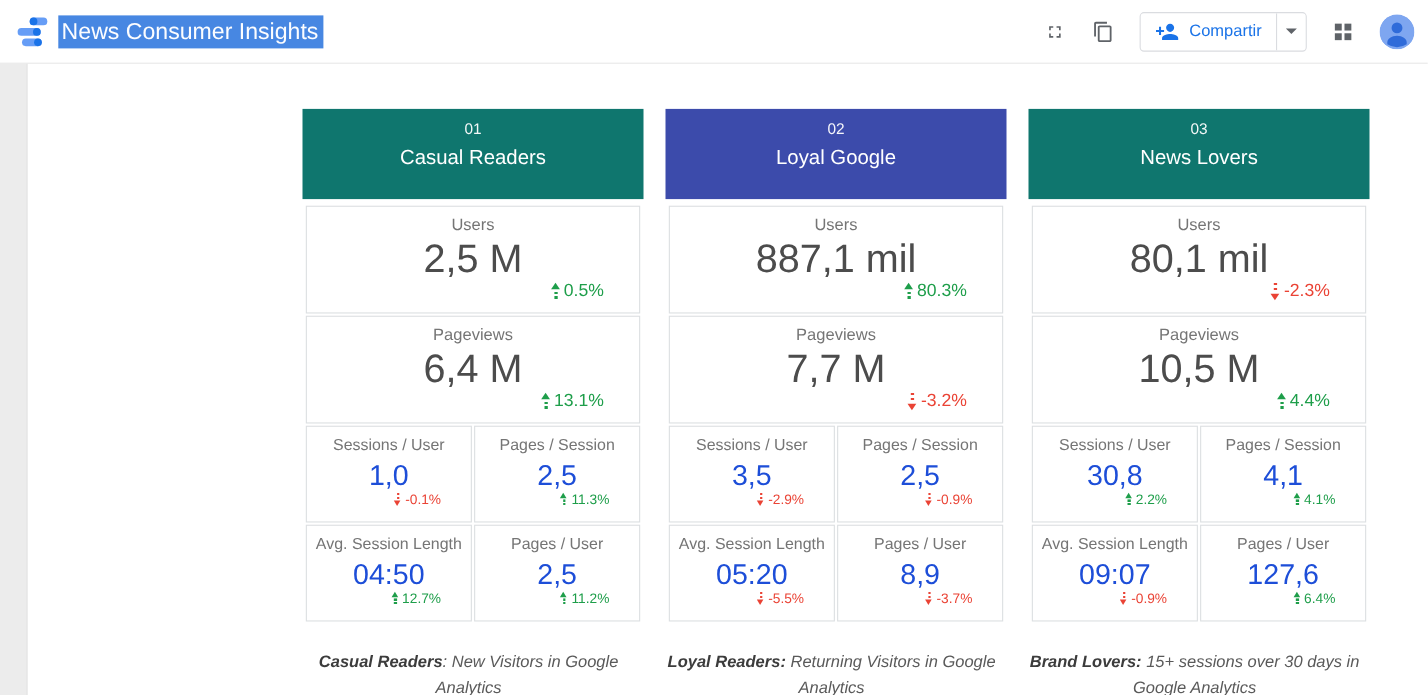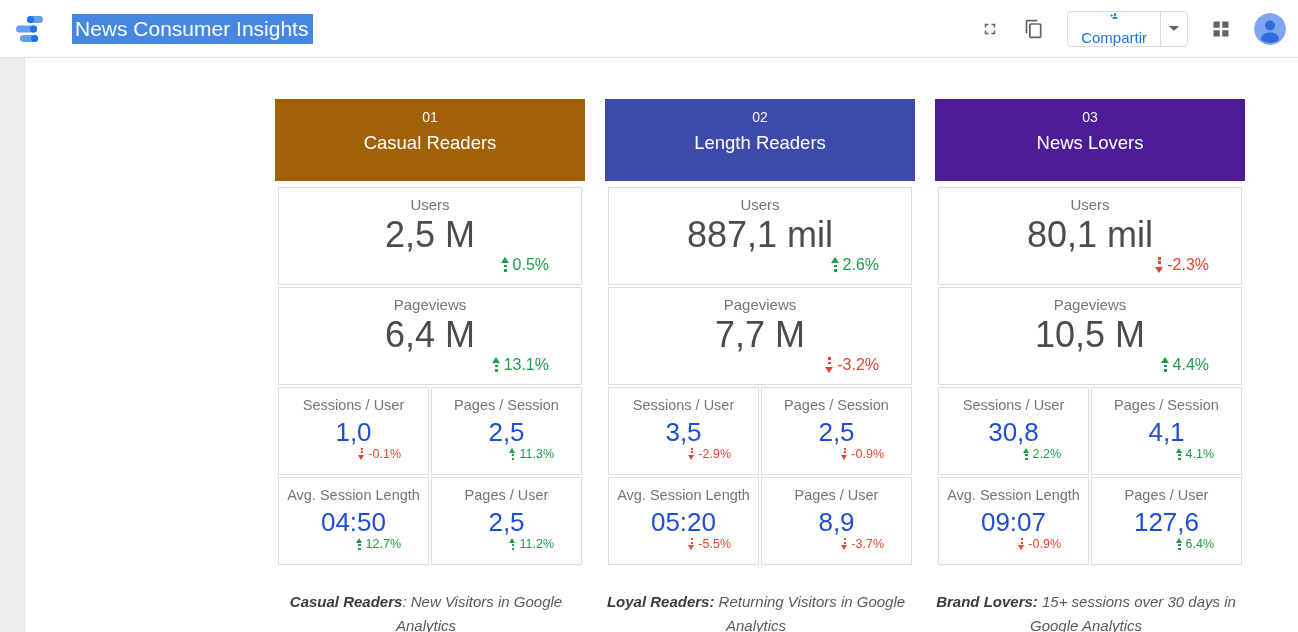--- a/index.html
+++ b/index.html
@@ -3,30 +3,30 @@
 <meta charset="utf-8">
 <style>
   * { margin:0; padding:0; box-sizing:border-box; }
   html,body { width:1298px; height:632px; overflow:hidden; background:#fff;
     font-family:"Liberation Sans","DejaVu Sans",sans-serif; }
 
   
   .topbar { height:58px; background:#fff; border-bottom:1px solid #e4e4e4;
     display:flex; align-items:center; padding:0 12px; }
   .logo { display:inline-flex; margin-left:2px; cursor:pointer; }
-  .report-title { font-size:21px; font-weight:400; margin-left:24px; }
+  .report-title { font-size:21px; font-weight:400; margin-left:5px; }
   .report-title .sel { background:#4787e2; color:#fcfdff; padding:3px 5px 4px 3px; }
   .topbar-right { margin-left:auto; display:flex; align-items:center; gap:21px; }
   .iconbtn { background:none; border:none; cursor:pointer; display:inline-flex;
     align-items:center; padding:2px; }
   .share { display:flex; height:36px; border:1px solid #dadce0; border-radius:4px;
     background:#fff; overflow:hidden; }
   .share-main { display:flex; align-items:center; gap:9px; padding:0 13px;
     background:none; border:none; cursor:pointer; color:#1a73e8; font-size:15px;
-    font-family:inherit;flex-direction:column; }
+    font-family:inherit; }
   .share-caret { width:27px; background:none; border:none; border-left:1px solid #dadce0;
     cursor:pointer; display:flex; align-items:center; justify-content:center; }
   .caret { width:0; height:0; border-left:5px solid transparent;
     border-right:5px solid transparent; border-top:5px solid #5f6368; }
   .avatar { width:32px; height:32px; border-radius:50%; overflow:hidden; cursor:pointer; }
 
   
   .workspace { position:relative; height:574px; background:#fff; }
   .left-strip { position:absolute; left:0; top:0; width:25px; height:100%;
     background:#ececec; border-right:1px solid #e3e3e3; }
@@ -133,21 +133,21 @@
   </div>
 </header>
 
 <div class="workspace">
   <div class="left-strip"></div>
 
   <div class="cards-row">
 
     <div class="col">
       <div class="card">
-        <div class="card-header" style="background-color: #a16207;">
+        <div class="card-header" style="background-color: #0f766e;">
           <div class="card-number">01</div>
           <div class="card-title">Casual Readers</div>
         </div>
         <div class="card-body">
           <div class="cell full">
             <div class="m-label">Users</div>
             <div class="m-value-lg">2,5 M</div>
             <div class="chg chg-lg up">
               <span class="arrow arrow-lg"></span>
               <span>0.5%</span>
@@ -195,29 +195,29 @@
           </div>
         </div>
       </div>
       <div class="footnote"><b>Casual Readers</b><span>: New Visitors in Google Analytics</span></div>
     </div>
 
     <div class="col">
       <div class="card">
         <div class="card-header" style="background-color: rgb(60, 75, 171);">
           <div class="card-number">02</div>
-          <div class="card-title">Length Readers</div>
+          <div class="card-title">Loyal Google</div>
         </div>
         <div class="card-body">
           <div class="cell full">
             <div class="m-label">Users</div>
             <div class="m-value-lg">887,1 mil</div>
             <div class="chg chg-lg up">
               <span class="arrow arrow-lg"></span>
-              <span>2.6%</span>
+              <span>80.3%</span>
             </div>
           </div>
           <div class="cell full">
             <div class="m-label">Pageviews</div>
             <div class="m-value-lg">7,7 M</div>
             <div class="chg chg-lg down">
               <span class="arrow arrow-lg"></span>
               <span>-3.2%</span>
             </div>
           </div>
@@ -253,21 +253,21 @@
               <span>-3.7%</span>
             </div>
           </div>
         </div>
       </div>
       <div class="footnote"><b>Loyal Readers:</b><span> Returning Visitors in Google Analytics</span></div>
     </div>
 
     <div class="col">
       <div class="card">
-        <div class="card-header" style="background-color: #4c1d95;">
+        <div class="card-header" style="background-color: #0f766e;">
           <div class="card-number">03</div>
           <div class="card-title">News Lovers</div>
         </div>
         <div class="card-body">
           <div class="cell full">
             <div class="m-label">Users</div>
             <div class="m-value-lg">80,1 mil</div>
             <div class="chg chg-lg down">
               <span class="arrow arrow-lg"></span>
               <span>-2.3%</span>

